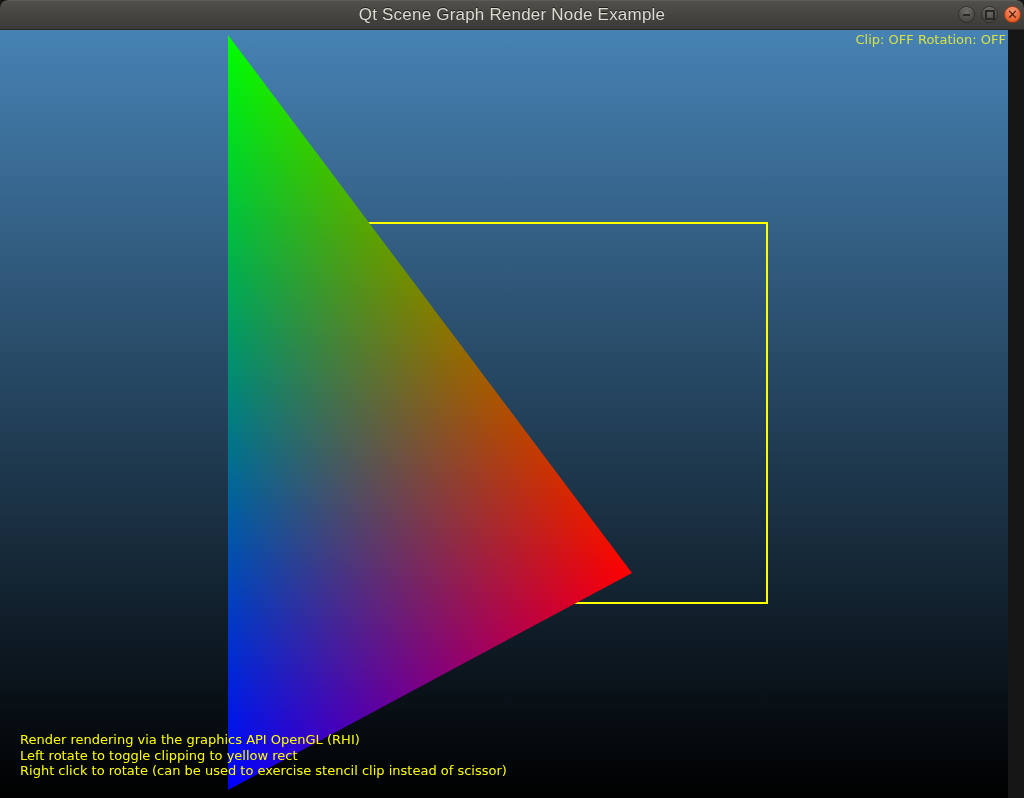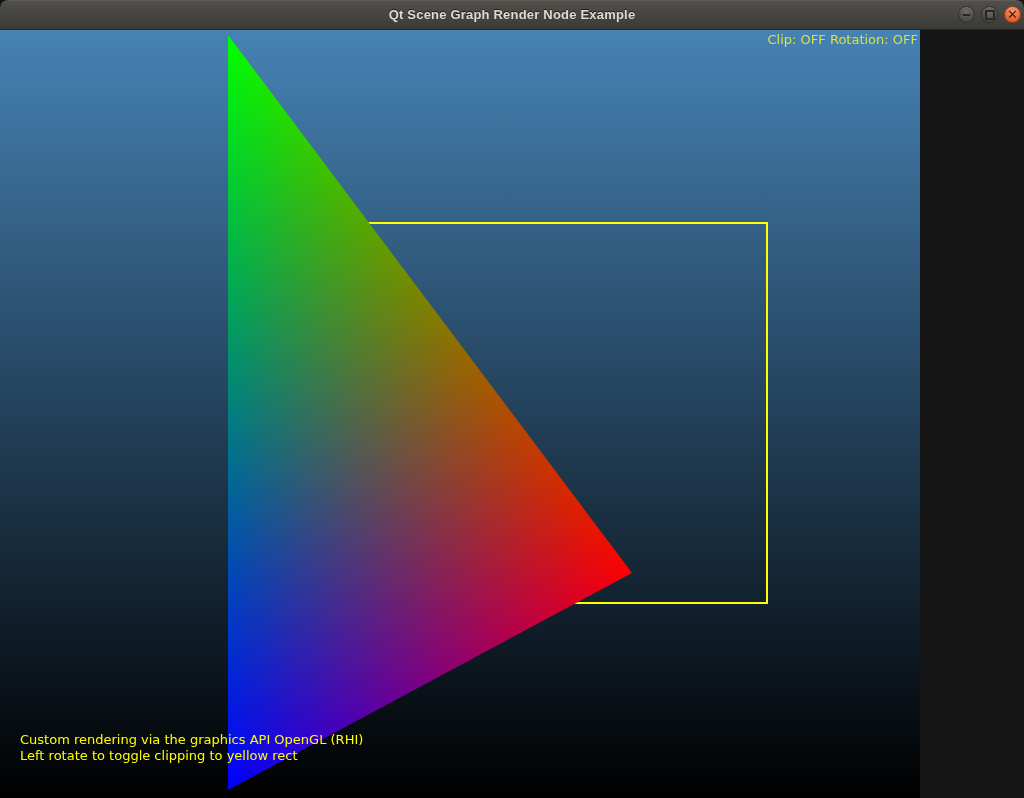--- a/index.html
+++ b/index.html
@@ -16,21 +16,21 @@
     height: 30px;
     background: linear-gradient(#51504b 0%, #454440 55%, #3b3a36 100%);
     border-bottom: 1px solid #282724;
     border-radius: 8px 8px 0 0;
     box-shadow: inset 0 1px 0 rgba(255,255,255,0.08);
     display: flex; align-items: center; justify-content: center;
     box-sizing: border-box;
   }
   .titlebar .title {
     color: #dfdbd2;
-    font-size: 13px; font-weight: bold;
+    font-size: 17px; font-weight: normal;
     text-shadow: 0 -1px 0 rgba(0,0,0,0.6);
     letter-spacing: 0.2px;
     text-align: center;
   }
   .controls {
     position: absolute; right: 3px; top: 0; height: 100%;
     display: flex; align-items: center; gap: 6px;
   }
   .wbtn {
     width: 17px; height: 17px; border-radius: 50%;
@@ -51,21 +51,21 @@
   .glyph-min { display: block; width: 7px; height: 2px; background: #292824; margin-top: 1px; }
   .glyph-max { display: block; width: 6px; height: 6px; border: 2px solid #292824; box-sizing: content-box; background: transparent; }
   .glyph-close {
     color: #481d08; font-size: 13px; font-weight: bold; line-height: 15px;
     font-family: "DejaVu Sans", sans-serif;
     margin-top: -1px;
   }
   
   .content {
     position: relative;
-    width: 920px; height: 768px;
+    width: 1008px; height: 768px;
     background: linear-gradient(#4682b4, #000000);
     overflow: hidden;
     isolation: isolate;
   }
   .cliprect {
     position: absolute;
     left: 256px; top: 192px;
     width: 512px; height: 382px;
     border: 2px solid #ffff00;
     box-sizing: border-box;
@@ -145,18 +145,19 @@
           <stop offset="0" stop-color="#0000ff"></stop>
           <stop offset="1" stop-color="#000000"></stop>
         </linearGradient>
       </defs>
       <polygon points="228,5 632,543 228,760" fill="url(#gradBlue)"></polygon>
     </svg>
 
     <div class="status">Clip: OFF Rotation: OFF</div>
 
     <div class="instructions">
-      <div>Custom rendering via the graphics API OpenGL (RHI)</div>
+      <div>Render rendering via the graphics API OpenGL (RHI)</div>
       <div>Left rotate to toggle clipping to yellow rect</div>
+      <div>Right click to rotate (can be used to exercise stencil clip instead of scissor)</div>
     </div>
 
   </div>
 </div>
 
 </body></html>

